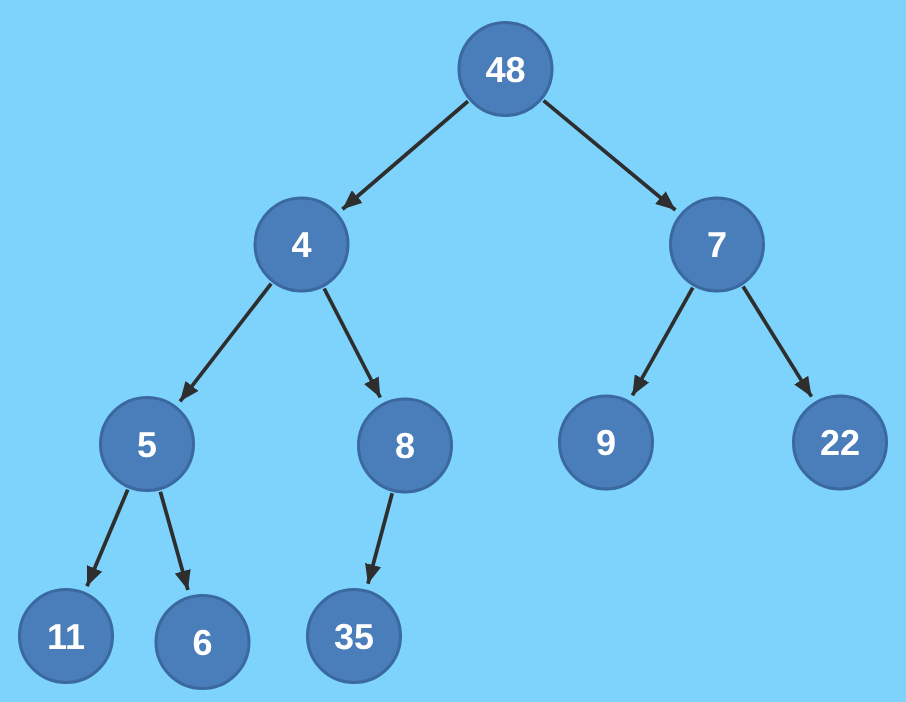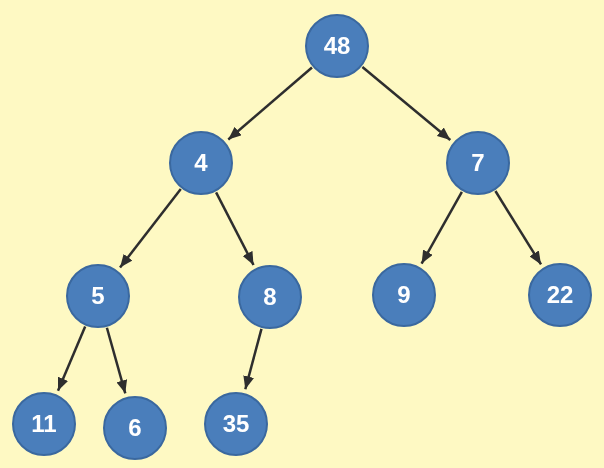--- a/index.html
+++ b/index.html
@@ -5,21 +5,21 @@
     html, body {
       margin: 0;
       padding: 0;
       background: #ffffff;
       font-family: "Liberation Sans", sans-serif;
     }
     .canvas-wrap {
       position: relative;
       width: 604px;
       height: 468px;
-      background: #fef9c3;
+      background: #7dd3fc;
       overflow: hidden;
       text-align: right;
     }
     svg { display: block; }
     .node-label {
       font-family: "Liberation Sans", sans-serif;
       font-weight: bold;
       pointer-events: none;
     }
   </style>

